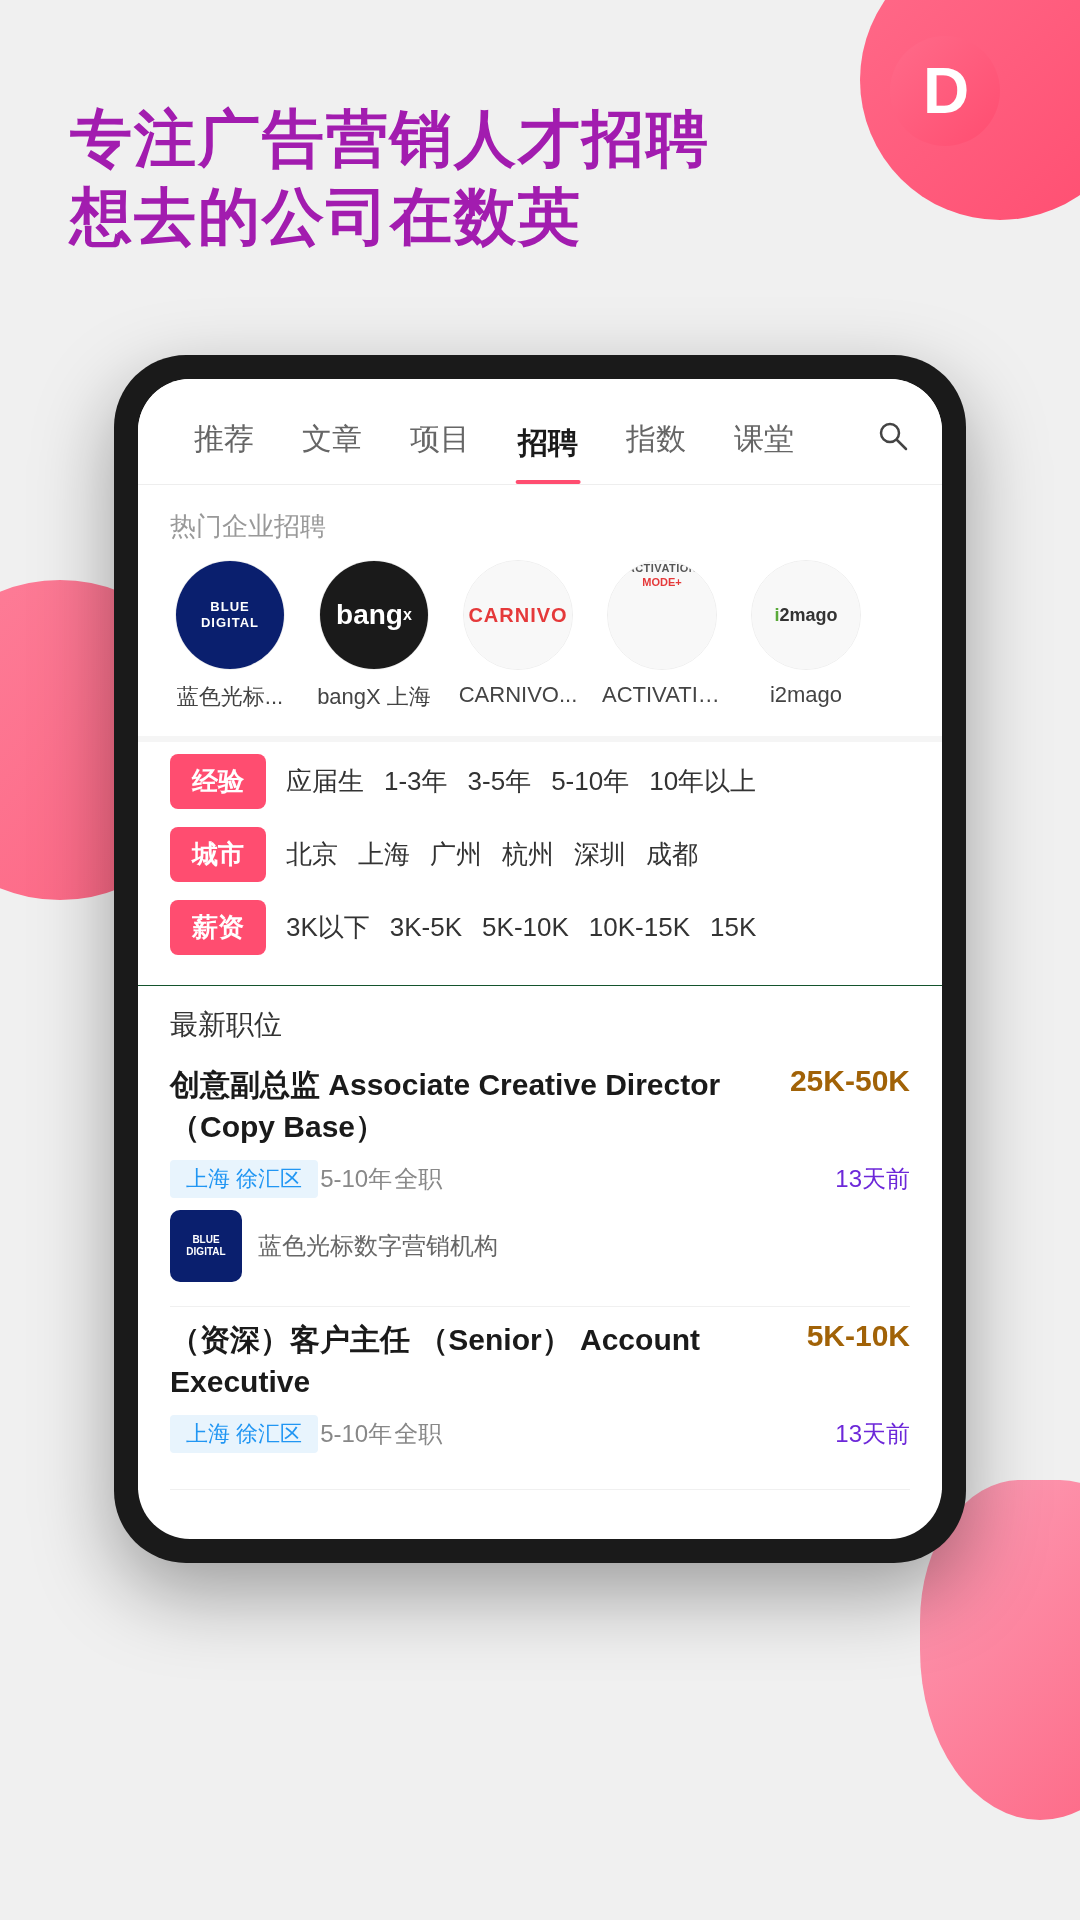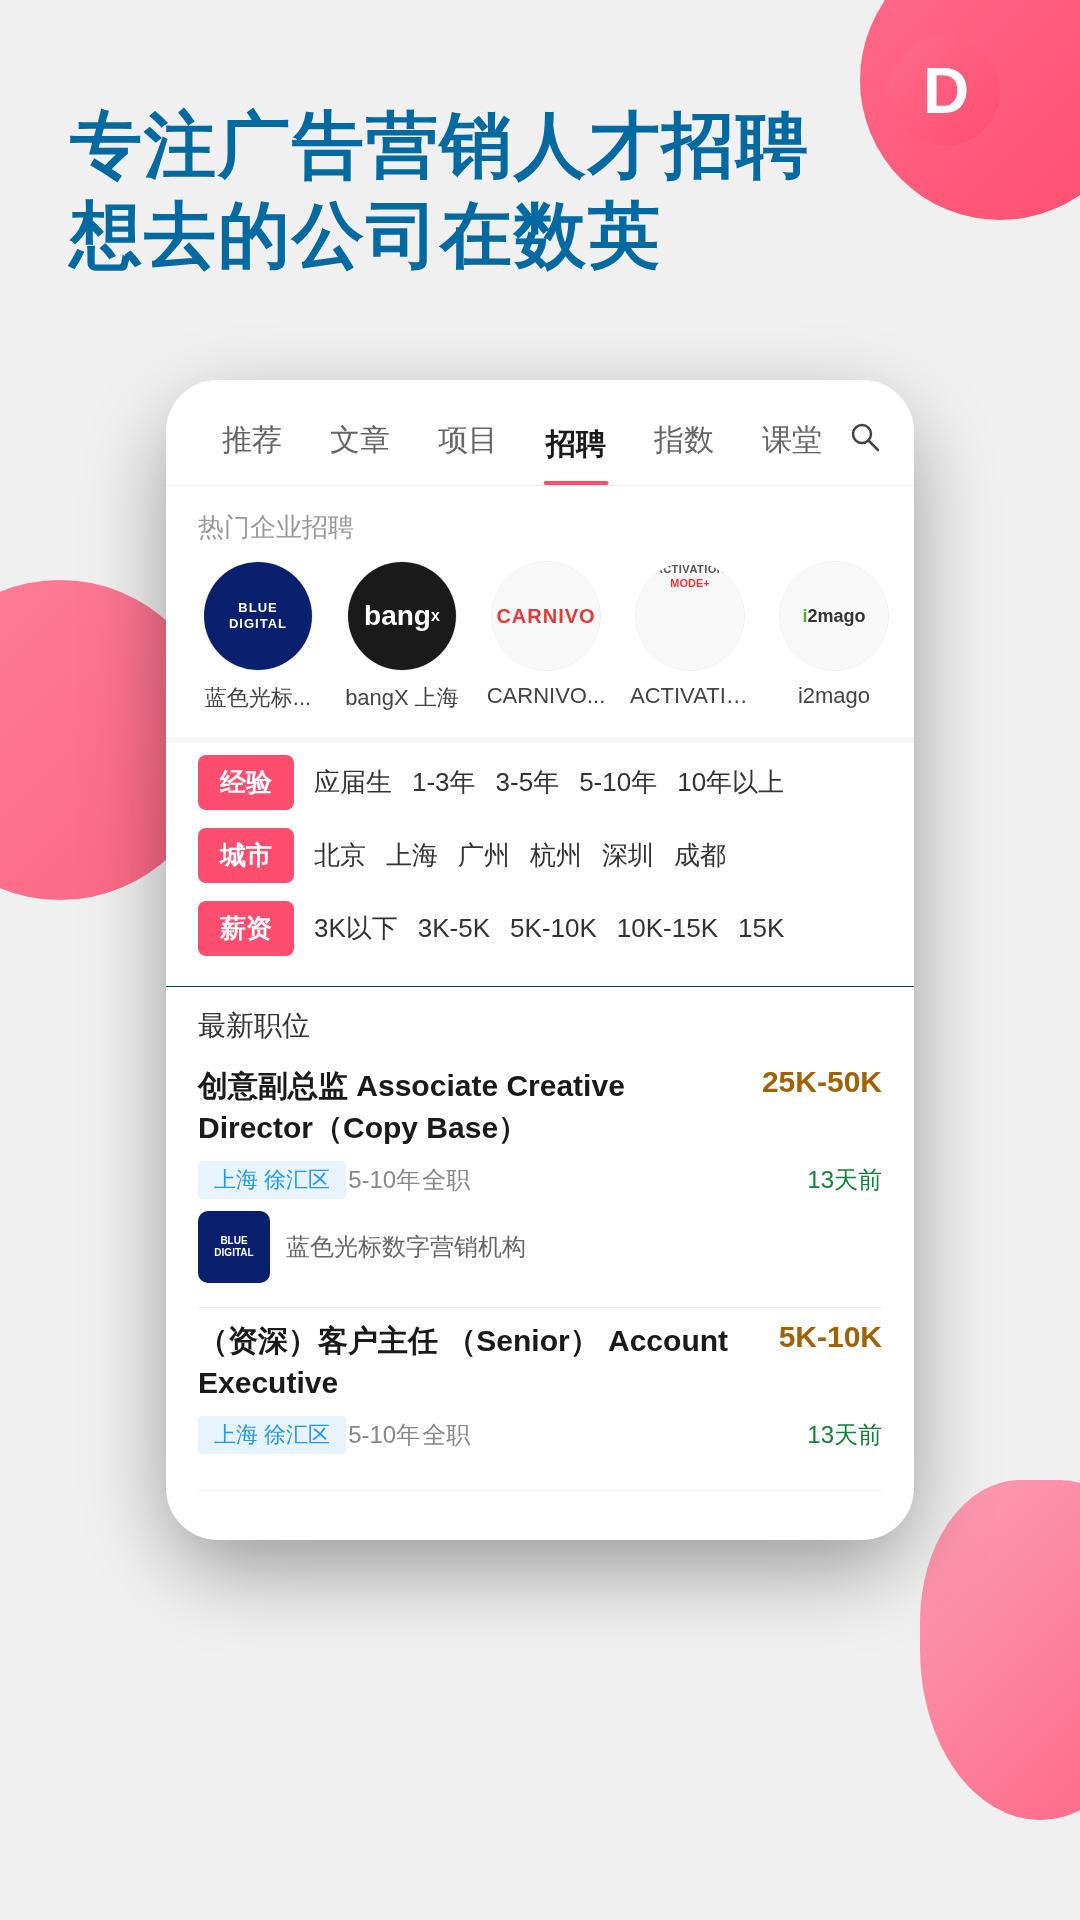--- a/index.html
+++ b/index.html
@@ -68,39 +68,40 @@
       letter-spacing: -2px;
     }
 
     
     .hero-section {
       position: relative;
       z-index: 5;
       padding: 100px 60px 60px 70px;
     }
     .hero-title {
-      font-size: 72px;
+      font-size: 62px;
       font-weight: 700;
-      color: #0369a1;
+      color: #a21caf;
       line-height: 1.25;
       letter-spacing: 2px;
     }
 
     
     .phone-wrapper {
       position: relative;
       z-index: 5;
       display: flex;
       justify-content: center;
       margin-top: 40px;
     }
     .phone-outer {
-      width: 748px;
+      width: 852px;
       background: #1a1a1a;
       border-radius: 72px;
+      padding: 24px;
       box-shadow: 0 30px 80px rgba(0,0,0,0.35);
     }
     .phone-inner {
       background: #ffffff;
       border-radius: 52px;
       overflow: hidden;
       min-height: 1160px;
     }
 
     
@@ -336,21 +337,21 @@
       padding: 4px 16px;
       border-radius: 4px;
     }
     .meta-item {
       font-size: 24px;
       color: #888;
     }
     .meta-time {
       margin-left: auto;
       font-size: 24px;
-      color: #15803d;
+      color: #6d28d9;
     }
     .company-row {
       display: flex;
       align-items: center;
       gap: 16px;
       margin-top: 12px;
     }
     .company-logo-small {
       width: 72px;
       height: 72px;

